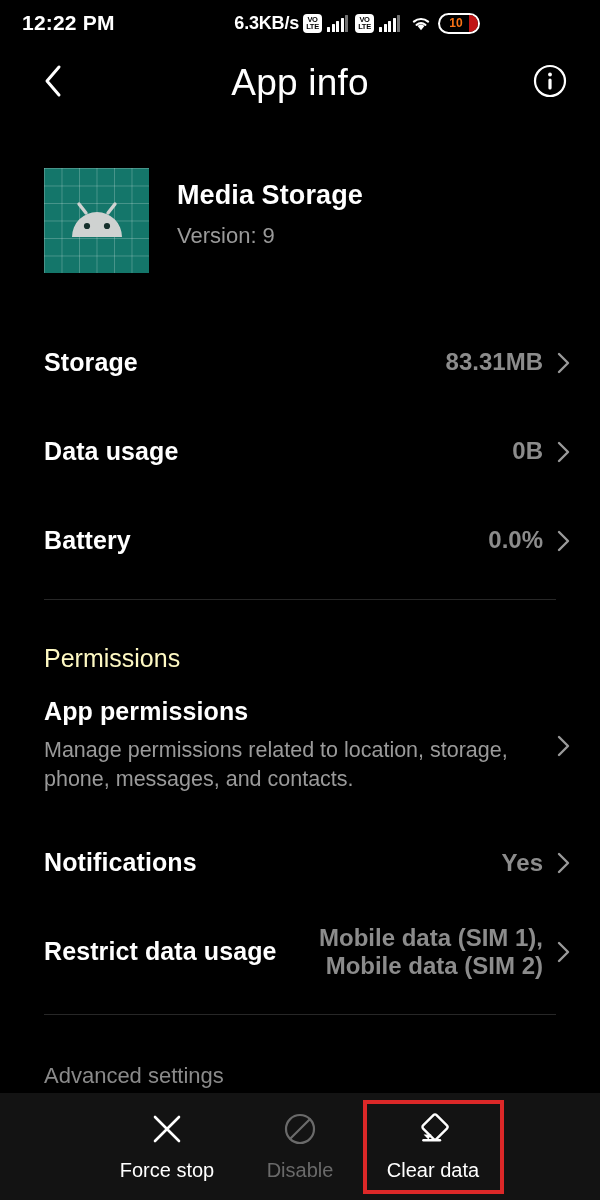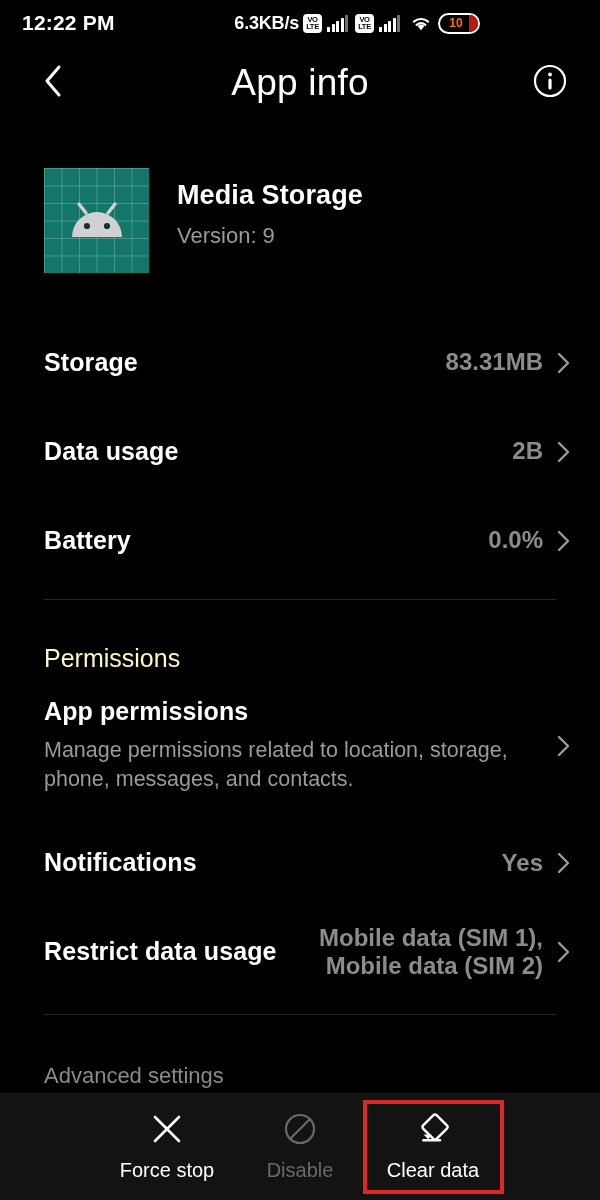--- a/index.html
+++ b/index.html
@@ -210,21 +210,21 @@
           <svg width="13" height="22" viewBox="0 0 13 22">
               <path d="M2 2 L11 11 L2 20" stroke="#9a9a9a" stroke-width="2.4" fill="none" stroke-linecap="round" stroke-linejoin="round"></path>
             </svg>
         </span>
       </span>
     </div>
 
     <div class="row">
       <span class="title">Data usage</span>
       <span class="right">
-        <span class="value">2B</span>
+        <span class="value">0B</span>
         <span class="chev">
           <svg width="13" height="22" viewBox="0 0 13 22">
               <path d="M2 2 L11 11 L2 20" stroke="#9a9a9a" stroke-width="2.4" fill="none" stroke-linecap="round" stroke-linejoin="round"></path>
             </svg>
         </span>
       </span>
     </div>
 
     <div class="row">
       <span class="title">Battery</span>

